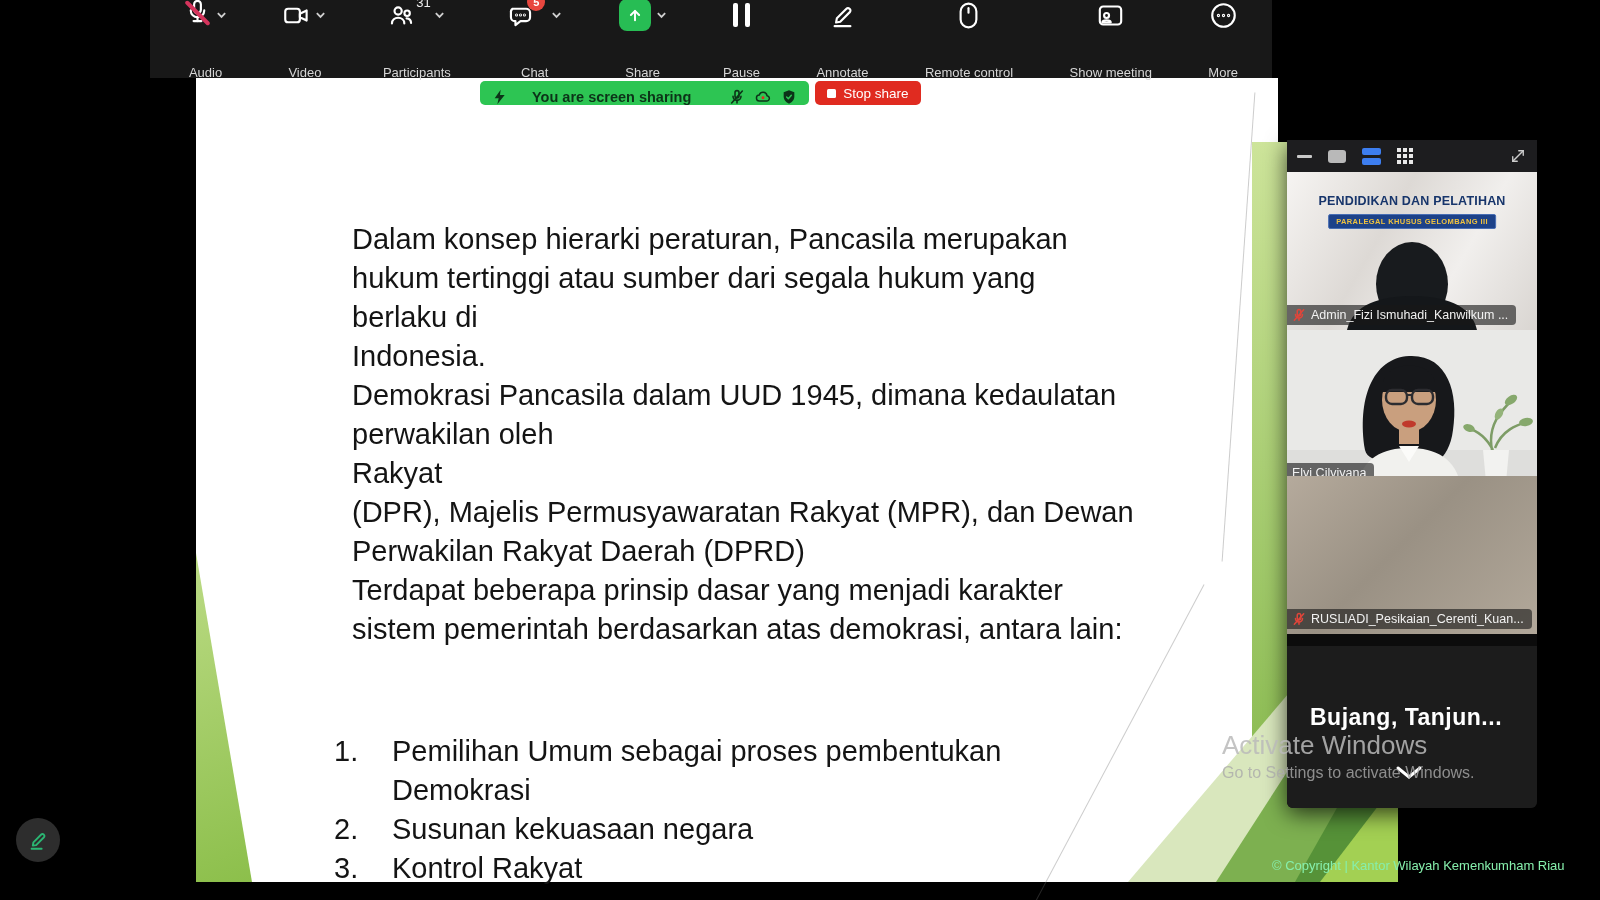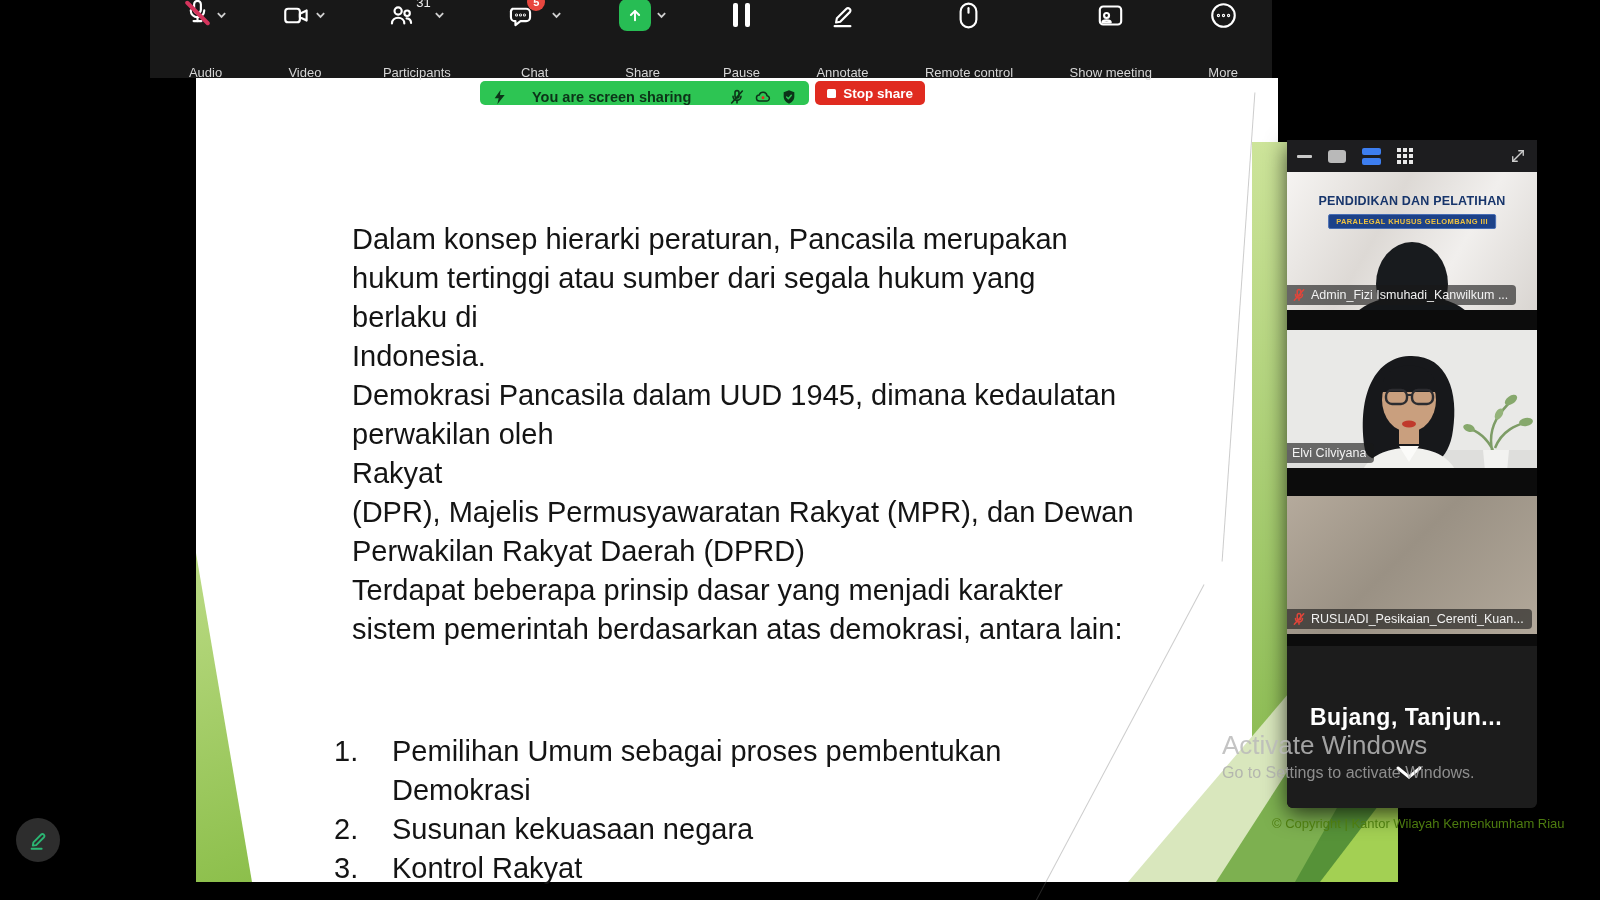--- a/index.html
+++ b/index.html
@@ -23,21 +23,21 @@
   .pause-bars{display:flex;gap:7px;align-items:center;height:27px;}
   .pause-bars i{width:5px;height:24px;background:#fff;border-radius:2px;}
 
   
   .banner{left:480px;top:81px;height:24px;display:flex;z-index:65;}
   .banner-green{background:#2dc553;border-radius:5px;display:flex;align-items:flex-end;gap:10px;padding:0 12px;height:24px;}
   .banner-msg{color:#0c3318;font-size:14.5px;font-weight:bold;white-space:nowrap;padding:0 28px 0 14px;}
   .bicon{width:16px;height:16px;}
   .stop-btn{margin-left:6px;background:#e02b20;border-radius:5px;display:flex;align-items:center;gap:7px;padding:0 12px;height:24px;cursor:pointer;}
   .stop-sq{width:9px;height:9px;background:#fff;border-radius:1.5px;}
-  .stop-txt{color:#fff;font-size:13.5px;font-weight:bold;white-space:nowrap;}
+  .stop-txt{color:#fff;font-size:13.5px;font-weight:normal;white-space:nowrap;}
 
   
   .slide{left:196px;top:78px;width:1202px;height:804px;background:#fff;z-index:1;overflow:hidden;}
   .slide-title{left:196px;top:108px;width:1090px;text-align:center;font-size:54px;font-weight:bold;letter-spacing:-1px;z-index:3;}
   .body-lines{left:352px;top:220px;width:900px;font-size:29px;line-height:39px;color:#141414;z-index:3;}
   .olist{z-index:3;font-size:29px;line-height:39px;color:#141414;display:flex;}
   .olist .num{width:58px;flex:none;}
   .deco{z-index:2;}
   .hairline{background:rgba(110,110,110,0.35);z-index:2;}
 
@@ -45,39 +45,39 @@
   .panel{left:1287px;top:140px;width:250px;height:668px;background:#0c0c0c;z-index:50;border-radius:0 0 6px 6px;box-shadow:0 6px 22px rgba(0,0,0,.7);}
   .panel-header{position:absolute;left:0;top:0;width:250px;height:32px;background:#1d1d1f;display:flex;align-items:center;gap:16px;padding:0 10px;box-sizing:border-box;}
   .ph-min{width:15px;height:3px;background:#c9c9c9;border-radius:1px;}
   .ph-speaker{width:18px;height:13px;background:#b9b9b9;border-radius:3px;}
   .ph-strip{display:flex;flex-direction:column;gap:3px;}
   .ph-strip i{width:19px;height:7px;background:#3d7ef0;border-radius:2px;display:block;}
   .ph-grid{display:grid;grid-template-columns:repeat(3,4px);grid-template-rows:repeat(3,4px);gap:2px;}
   .ph-grid i{background:#e8e8e8;display:block;}
   .ph-expand{margin-left:auto;width:18px;height:18px;}
   .ph-expand *{stroke:#cdcdcd;fill:none;stroke-width:1.8;stroke-linecap:round;}
-  .tile{position:absolute;left:0;width:250px;height:138px;overflow:hidden;background:#222;}
+  .tile{position:absolute;left:0;width:250px;height:158px;overflow:hidden;background:#222;}
   .name-tag{position:absolute;left:0;bottom:5px;max-width:244px;background:rgba(24,24,24,.62);border-radius:0 4px 4px 0;display:flex;align-items:center;gap:5px;padding:3px 8px 3px 5px;}
   .name-tag span{color:#f2f2f2;font-size:12.5px;white-space:nowrap;overflow:hidden;text-overflow:ellipsis;}
   .mmic{width:14px;height:14px;flex:none;}
   .tile-silk{background:linear-gradient(120deg,#f6f4f2 0%,#ddd9d5 38%,#f1efed 66%,#d9d5d1 100%);}
   .diklat-title{position:absolute;left:0;top:22px;width:250px;text-align:center;color:#17356b;font-weight:bold;font-size:12.5px;letter-spacing:.2px;}
   .diklat-badge{position:absolute;left:50%;top:42px;transform:translateX(-50%);background:#1d4289;color:#f0c23f;font-weight:bold;font-size:7.5px;letter-spacing:.4px;padding:2px 7px;border-radius:2px;border:1px solid #486eb4;white-space:nowrap;}
   .tile-active{outline:3px solid #2bd06e;outline-offset:-3px;}
   .tile-blur{background:linear-gradient(135deg,#b5aa9c 0%,#9a9184 45%,#b2a89a 100%);}
   .tile-dark{background:#1c1c1c;}
   .bujang{position:absolute;left:0;top:58px;width:238px;text-align:center;color:#fff;font-weight:bold;font-size:23px;letter-spacing:.5px;}
   .chev-down{left:1394px;top:764px;width:30px;height:18px;z-index:55;cursor:pointer;}
   .chev-down polyline{stroke:#fff;stroke-width:3;fill:none;stroke-linecap:round;}
 
   
   .patch{left:1278px;top:78px;width:120px;height:64px;background:#000;z-index:40;}
   .wm1{left:1222px;top:730px;font-size:26px;color:rgba(186,186,186,.85);z-index:70;white-space:nowrap;}
   .wm2{left:1222px;top:764px;font-size:16px;color:rgba(170,170,170,.8);z-index:70;white-space:nowrap;}
-  .copyright{left:1272px;top:816px;font-size:13px;color:#4d7c0f;z-index:70;white-space:nowrap;}
+  .copyright{left:1272px;top:858px;font-size:13px;color:#86efac;z-index:70;white-space:nowrap;}
   .fab{left:16px;top:818px;width:44px;height:44px;border-radius:50%;background:rgba(60,60,60,.75);display:flex;align-items:center;justify-content:center;z-index:60;cursor:pointer;}
   .fab svg{width:22px;height:22px;}
   .fab svg *{stroke:#2bb673;fill:none;stroke-width:2;stroke-linecap:round;stroke-linejoin:round;}
 </style>
 </head>
 <body>
 
 <div class="stage">
 
   <div class="abs slide"></div>
@@ -367,21 +367,21 @@
           <rect x="112" y="98" width="20" height="16" fill="#c99f7e"></rect>
           <path d="M70 158 C74 128 96 118 122 118 C148 118 170 128 174 158z" fill="#f1f1ee"></path>
           <path d="M112 116 L122 132 L132 116" fill="#fbfbf9"></path>
         </g>
       </svg>
       <div class="name-tag">
         <span>Elvi Cilviyana</span>
       </div>
     </div>
 
-    <div class="tile tile-blur" style="top:356px;">
+    <div class="tile tile-blur" style="top:336px;">
       <div class="name-tag">
         <svg class="mmic" viewBox="0 0 24 24">
             <g stroke="#e0453a" fill="none" stroke-width="2.6" stroke-linecap="round">
               <rect x="9" y="2.5" width="6" height="11" rx="3"></rect>
               <path d="M6 11a6 6 0 0 0 12 0"></path>
               <line x1="12" y1="17" x2="12" y2="21"></line>
               <line x1="4" y1="21" x2="20" y2="3"></line>
             </g>
           </svg>
         <span>RUSLIADI_Pesikaian_Cerenti_Kuan...</span>

